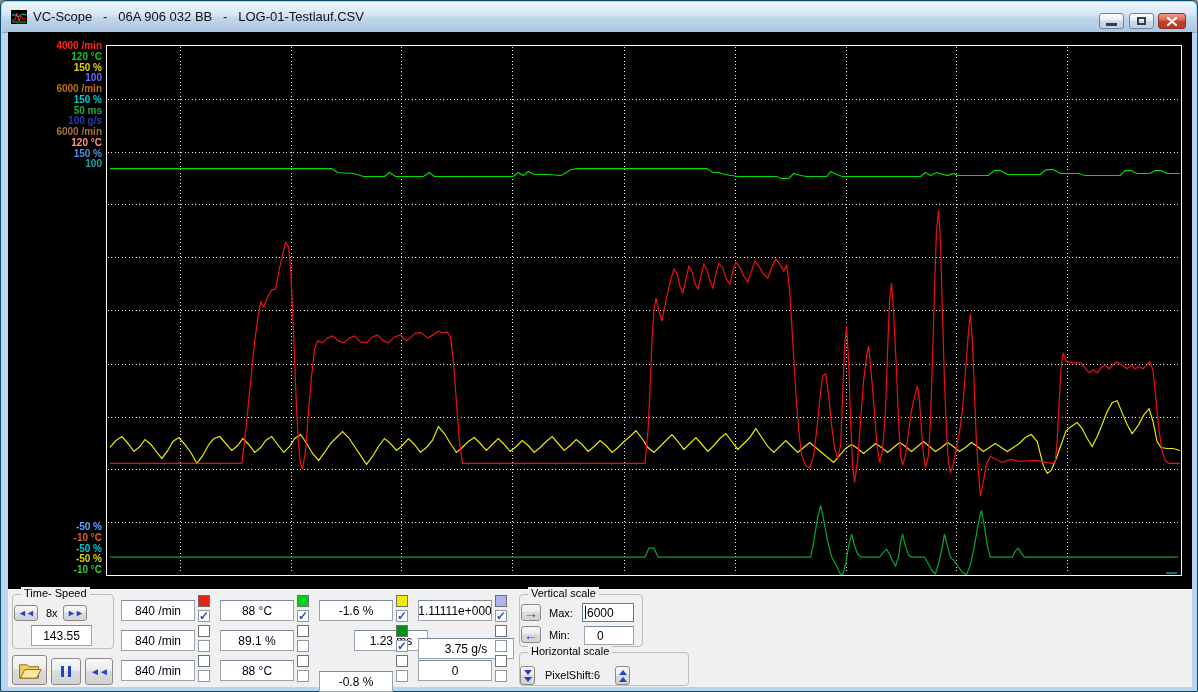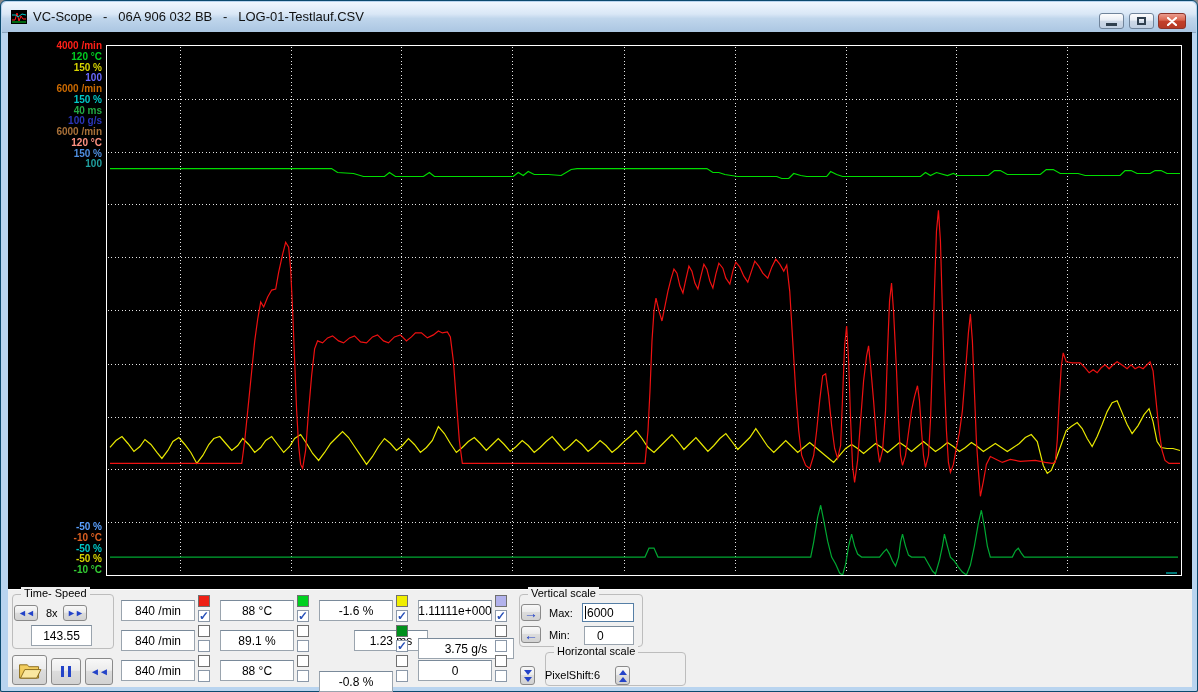--- a/index.html
+++ b/index.html
@@ -111,21 +111,21 @@
           <polyline points="1166,573 1177,573" fill="none" stroke="#00c8c8" stroke-width="1.2"></polyline>
         </svg>
     </div>
     <div id="labels-top">
         <div class="axlbl" style="top: 39px; color: rgb(255, 32, 24);">4000 /min</div>
         <div class="axlbl" style="top: 49.75px; color: rgb(0, 204, 34);">120 °C</div>
         <div class="axlbl" style="top: 60.5px; color: rgb(216, 212, 0);">150 %</div>
         <div class="axlbl" style="top: 71.25px; color: rgb(106, 106, 255);">100</div>
         <div class="axlbl" style="top: 82px; color: rgb(204, 106, 0);">6000 /min</div>
         <div class="axlbl" style="top: 92.75px; color: rgb(0, 200, 200);">150 %</div>
-        <div class="axlbl" style="top: 103.5px; color: rgb(34, 170, 68);">40 ms</div>
+        <div class="axlbl" style="top: 103.5px; color: rgb(34, 170, 68);">50 ms</div>
         <div class="axlbl" style="top: 114.25px; color: rgb(42, 53, 184);">100 g/s</div>
         <div class="axlbl" style="top: 125px; color: rgb(168, 112, 56);">6000 /min</div>
         <div class="axlbl" style="top: 135.75px; color: rgb(255, 146, 130);">120 °C</div>
         <div class="axlbl" style="top: 146.5px; color: rgb(79, 143, 224);">150 %</div>
         <div class="axlbl" style="top: 157.25px; color: rgb(32, 160, 160);">100</div>
       </div>
     <div id="labels-bottom">
         <div class="axlbl" style="top: 520px; color: rgb(90, 160, 255);">-50 %</div>
         <div class="axlbl" style="top: 530.8px; color: rgb(221, 96, 34);">-10 °C</div>
         <div class="axlbl" style="top: 541.6px; color: rgb(0, 200, 200);">-50 %</div>
@@ -214,21 +214,21 @@
         <span>6000</span>
       </div>
       <div class="btn" style="left:513px;top:36px;width:20px;height:17px;">
         <span class="arrowglyph">←</span>
       </div>
       <div class="lbl" style="left:541px;top:39px;">Min:</div>
       <div class="inputbox" style="left:576px;top:36px;width:50px;height:19px;padding-left:12px;">
         <span>0</span>
       </div>
 
-      <div class="gbox" style="left:537px;top:62px;width:141px;height:34px;">
+      <div class="gbox" style="left:511px;top:62px;width:170px;height:34px;">
         <span class="glabel">Horizontal scale</span>
       </div>
       <div class="btn" style="left:512px;top:76px;width:15px;height:19px;flex-direction:column;">
         <div class="tri down"></div>
         <div class="tri down"></div>
       </div>
       <div class="lbl" style="left:537px;top:79px;">PixelShift:6</div>
       <div class="btn" style="left:607px;top:76px;width:15px;height:19px;flex-direction:column;">
         <div class="tri up"></div>
         <div class="tri up"></div>

